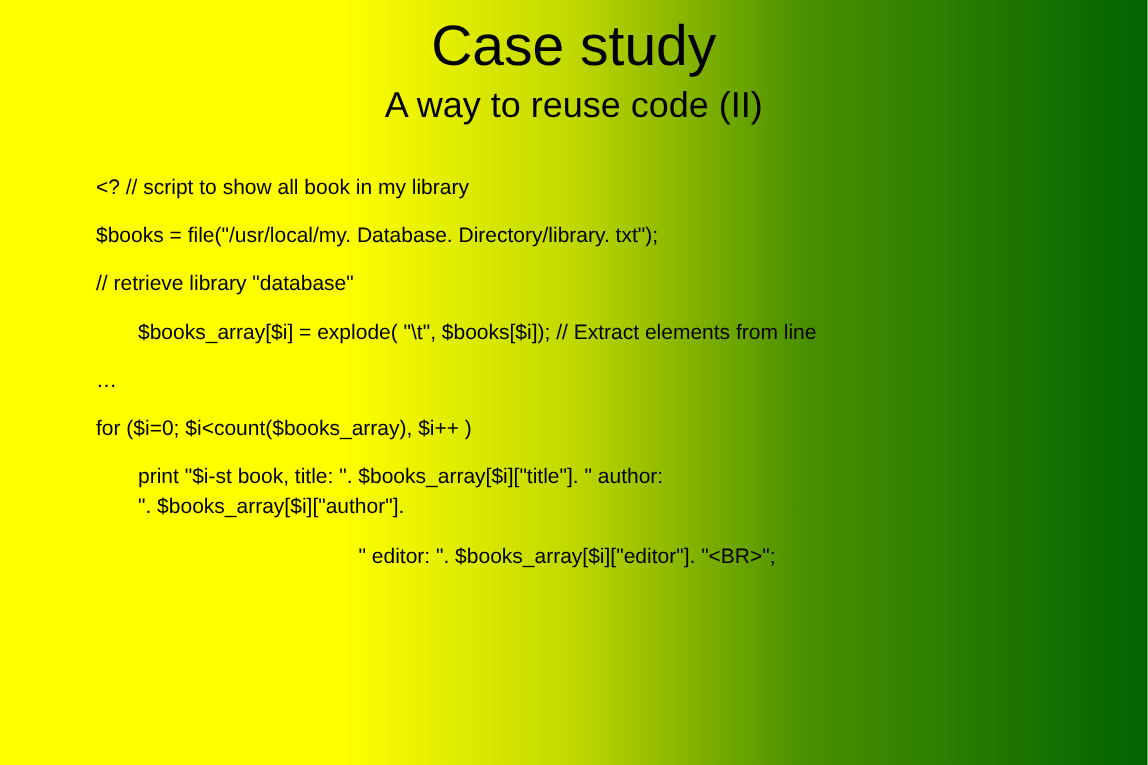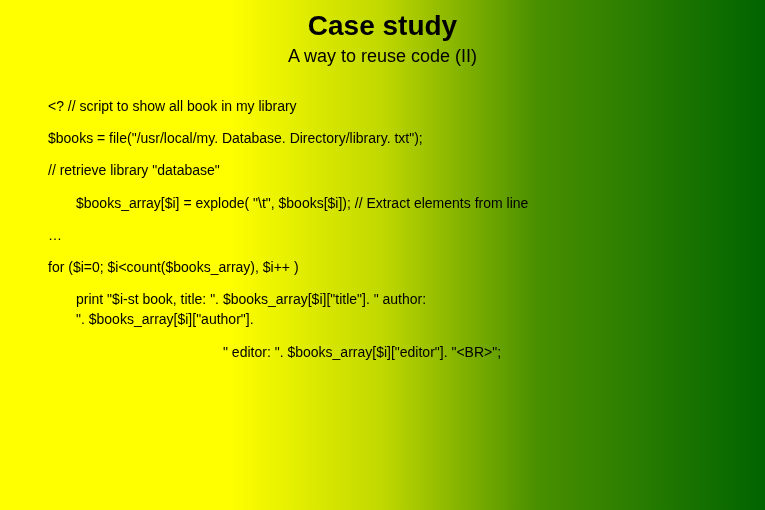--- a/index.html
+++ b/index.html
@@ -6,32 +6,32 @@
     body {
       width: 765px;
       height: 510px;
       background: linear-gradient(to right, #ffff00 0%, #ffff00 30%, #c0d800 50%, #4a9000 70%, #006400 100%);
       font-family: Verdana, Geneva, sans-serif;
       color: #000;
       overflow: hidden;
     }
     .title {
       text-align: center;
-      font-size: 28px;
+      font-size: 38px;
       padding-top: 10px;
-      font-weight: bold;
+      font-weight: normal;
     }
     .subtitle {
       text-align: center;
-      font-size: 18px;
+      font-size: 24px;
       padding-top: 4px;
       font-weight: normal;
     }
     .code-block {
-      padding: 30px 0 0 48px;
+      padding: 30px 0 0 64px;
       font-size: 14px;
       line-height: 1.3;
     }
     .code-line {
       margin-bottom: 14px;
     }
     .indent-1 {
       padding-left: 28px;
     }
     .indent-editor {

